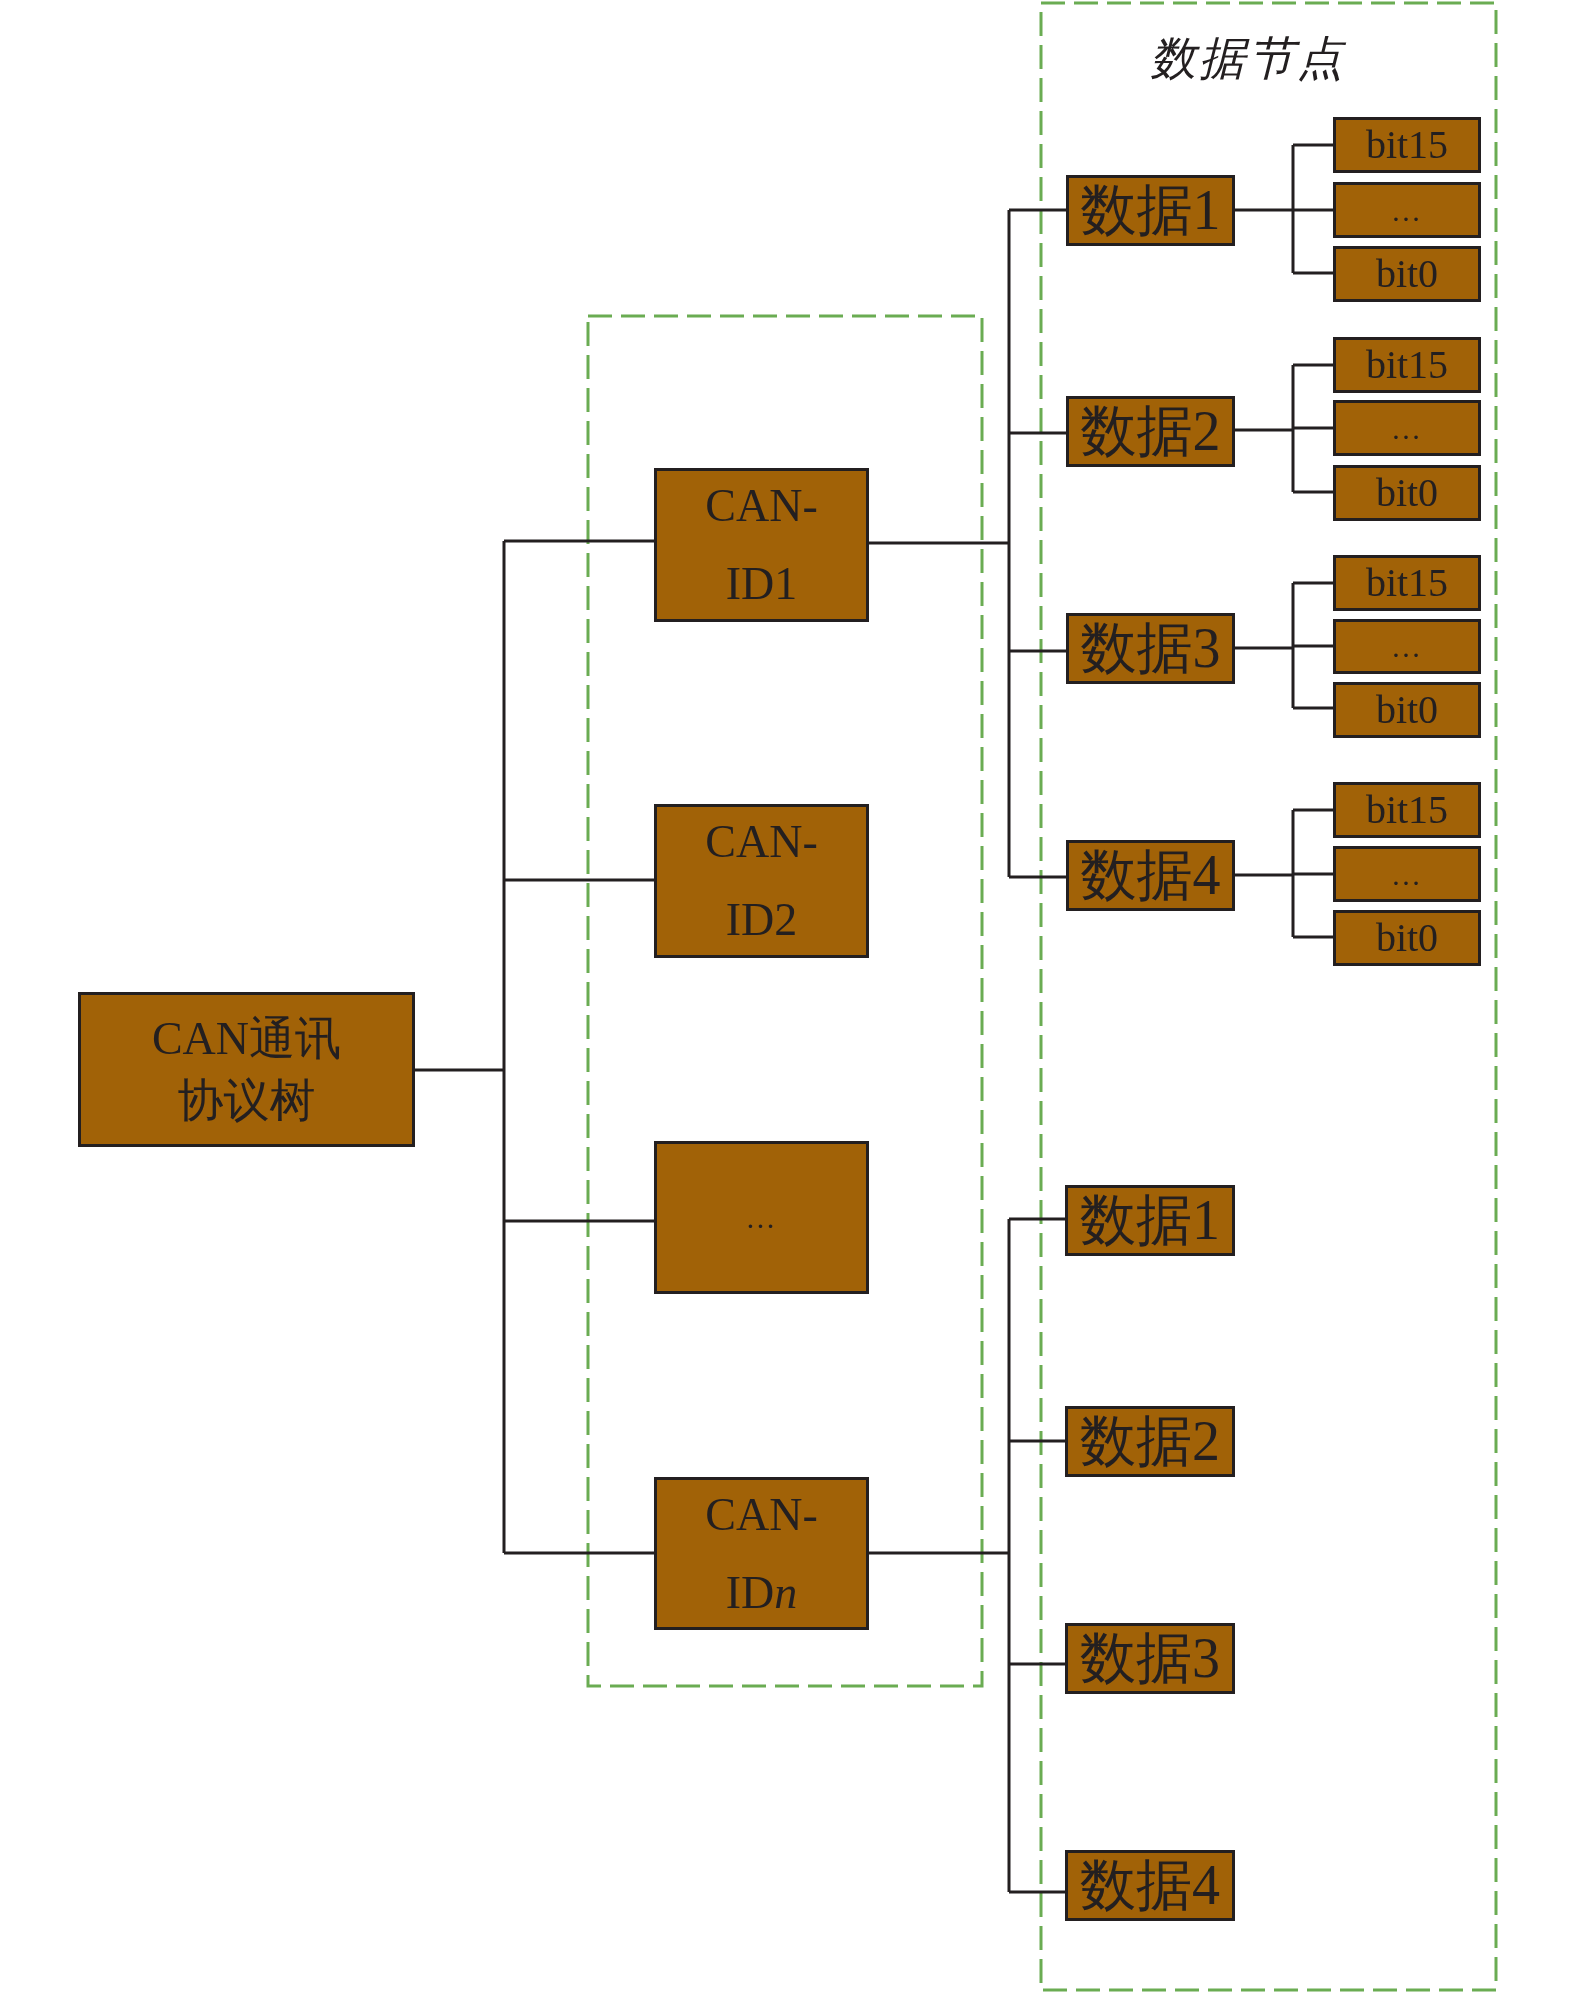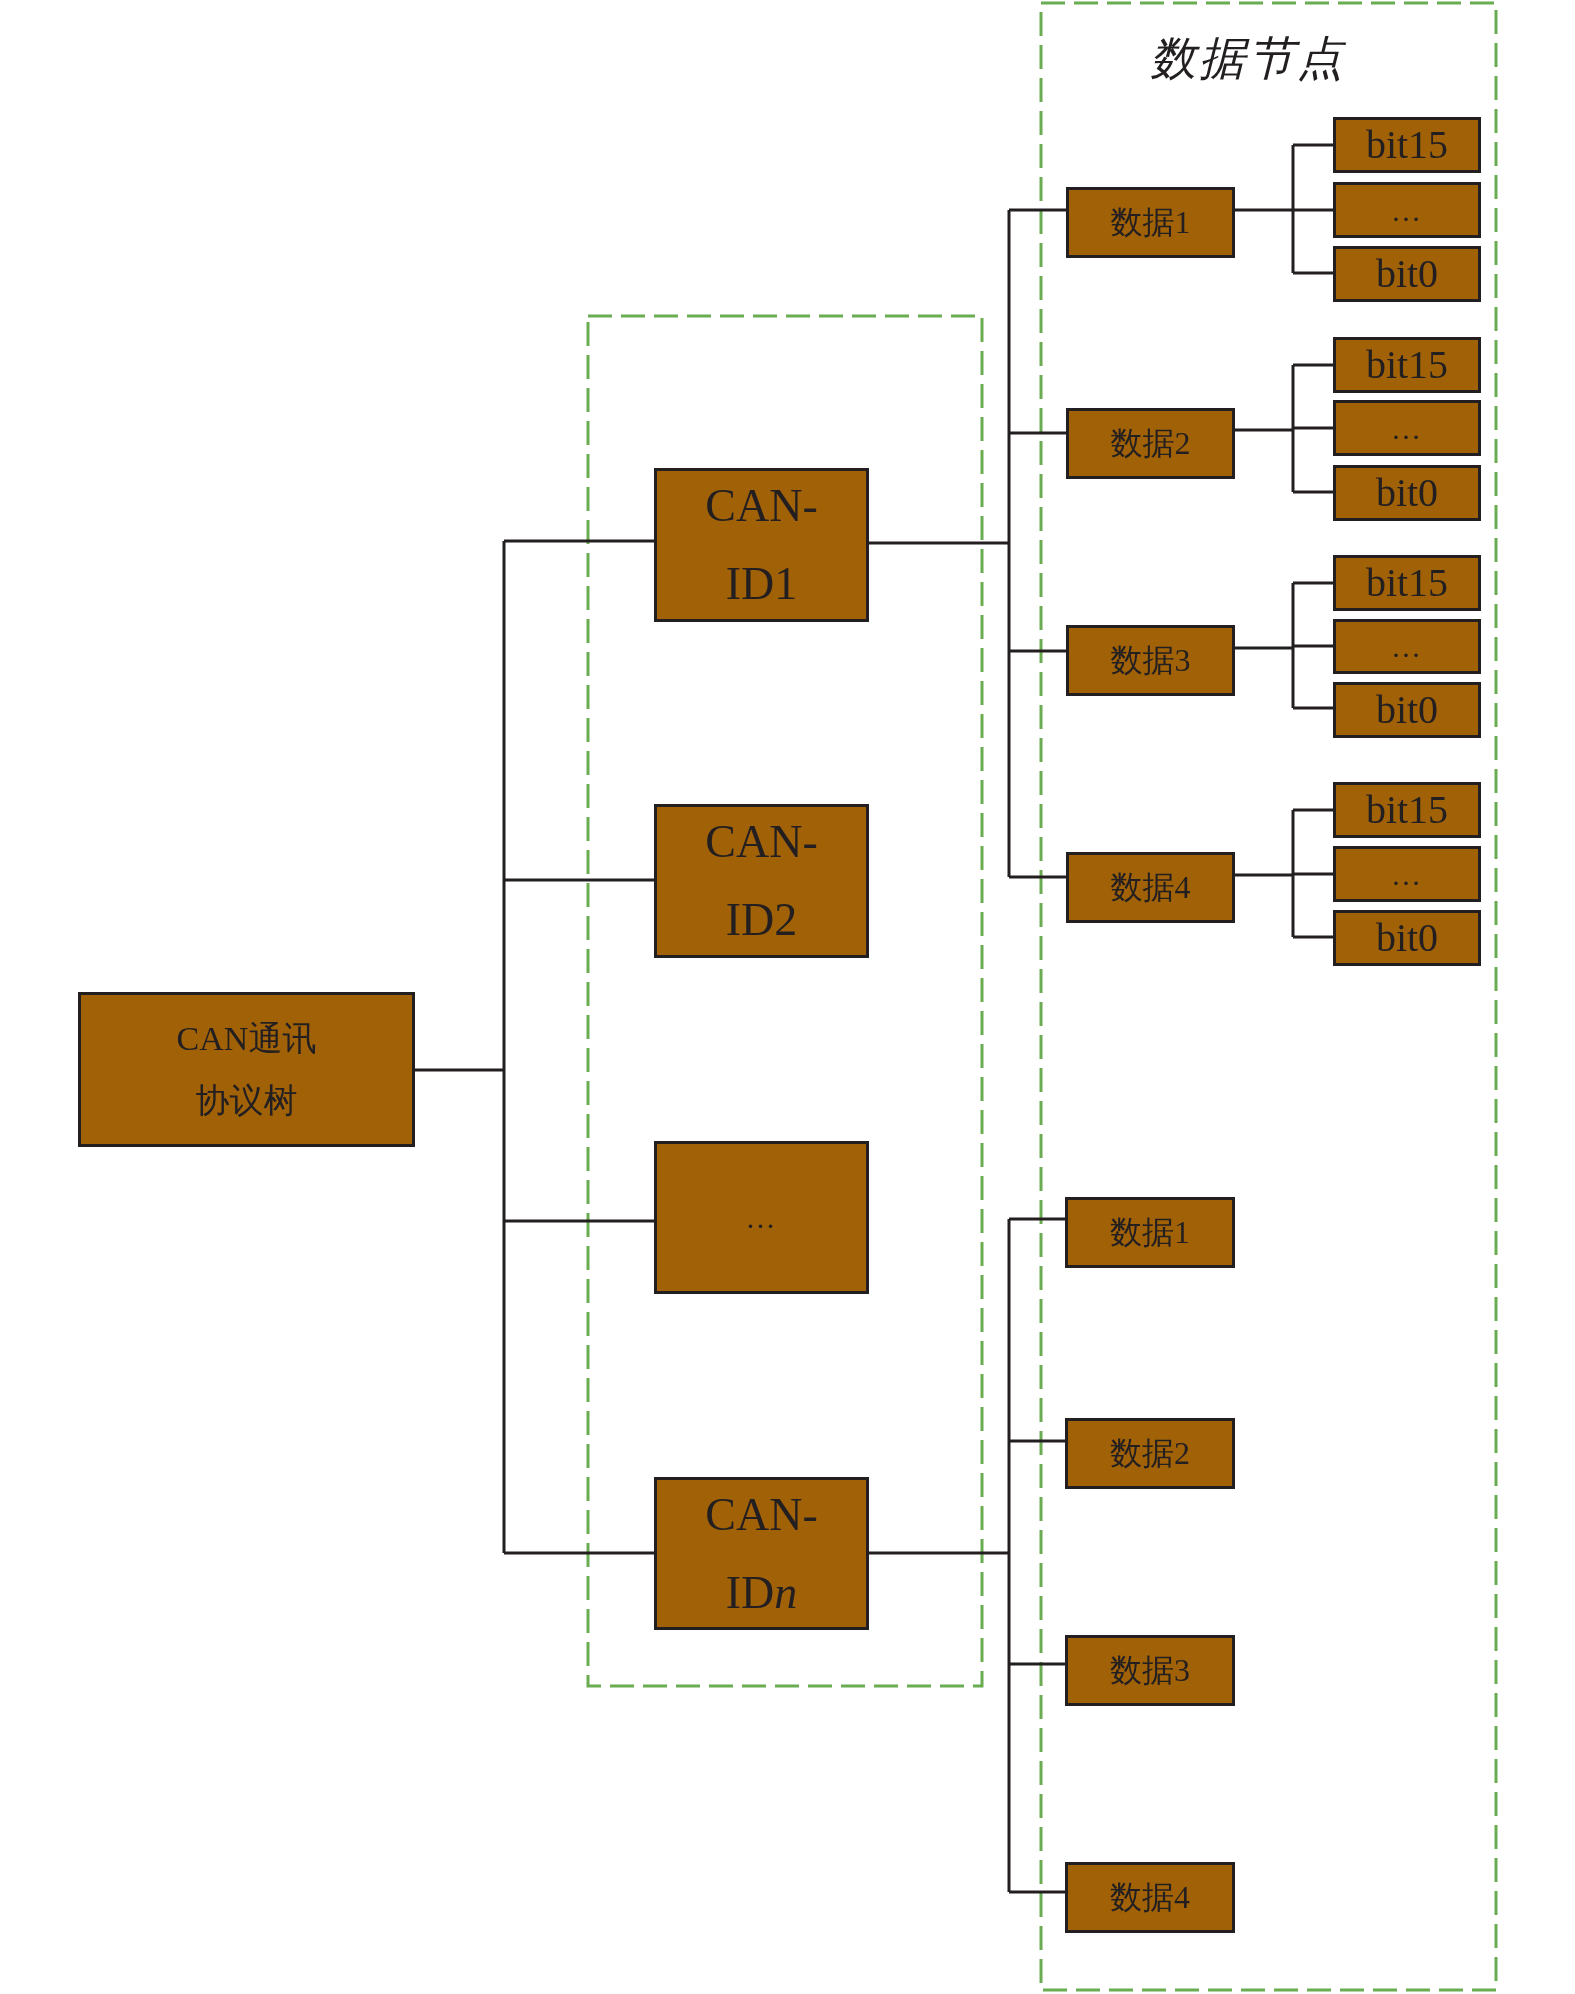--- a/index.html
+++ b/index.html
@@ -2,23 +2,23 @@
 <html><head>
 <meta charset="utf-8">
 <style>
   html, body { margin: 0; padding: 0; background: #ffffff; }
   #canvas { position: relative; width: 1575px; height: 1994px; overflow: hidden; background: #ffffff;
             font-family: "Liberation Serif", "DejaVu Serif", serif; color: #231f20; }
   svg#lines { position: absolute; left: 0; top: 0; width: 1575px; height: 1994px; }
   .node { position: absolute; box-sizing: border-box; border: 3px solid #231f20; background: #a16207;
           display: flex; flex-direction: column; align-items: center; justify-content: center;
           text-align: center; line-height: 1.1; }
-  .root { font-size: 34px; line-height: 62px; }
+  .root { font-size: 46px; line-height: 62px; }
   .canid { font-size: 46px; line-height: 62px; gap: 16px; }
-  .data { font-size: 32px; margin-top: 12px; }
+  .data { font-size: 56px; }
   .bit { font-size: 40px; }
   .ell { letter-spacing: 2px; font-size: 30px; }
   .group-title { position: absolute; font-size: 46px; letter-spacing: 3px; white-space: nowrap;
                  transform: translateX(-50%); }
   .ital { font-style: italic; }
 </style>
 </head>
 <body>
 
 <div id="canvas">

